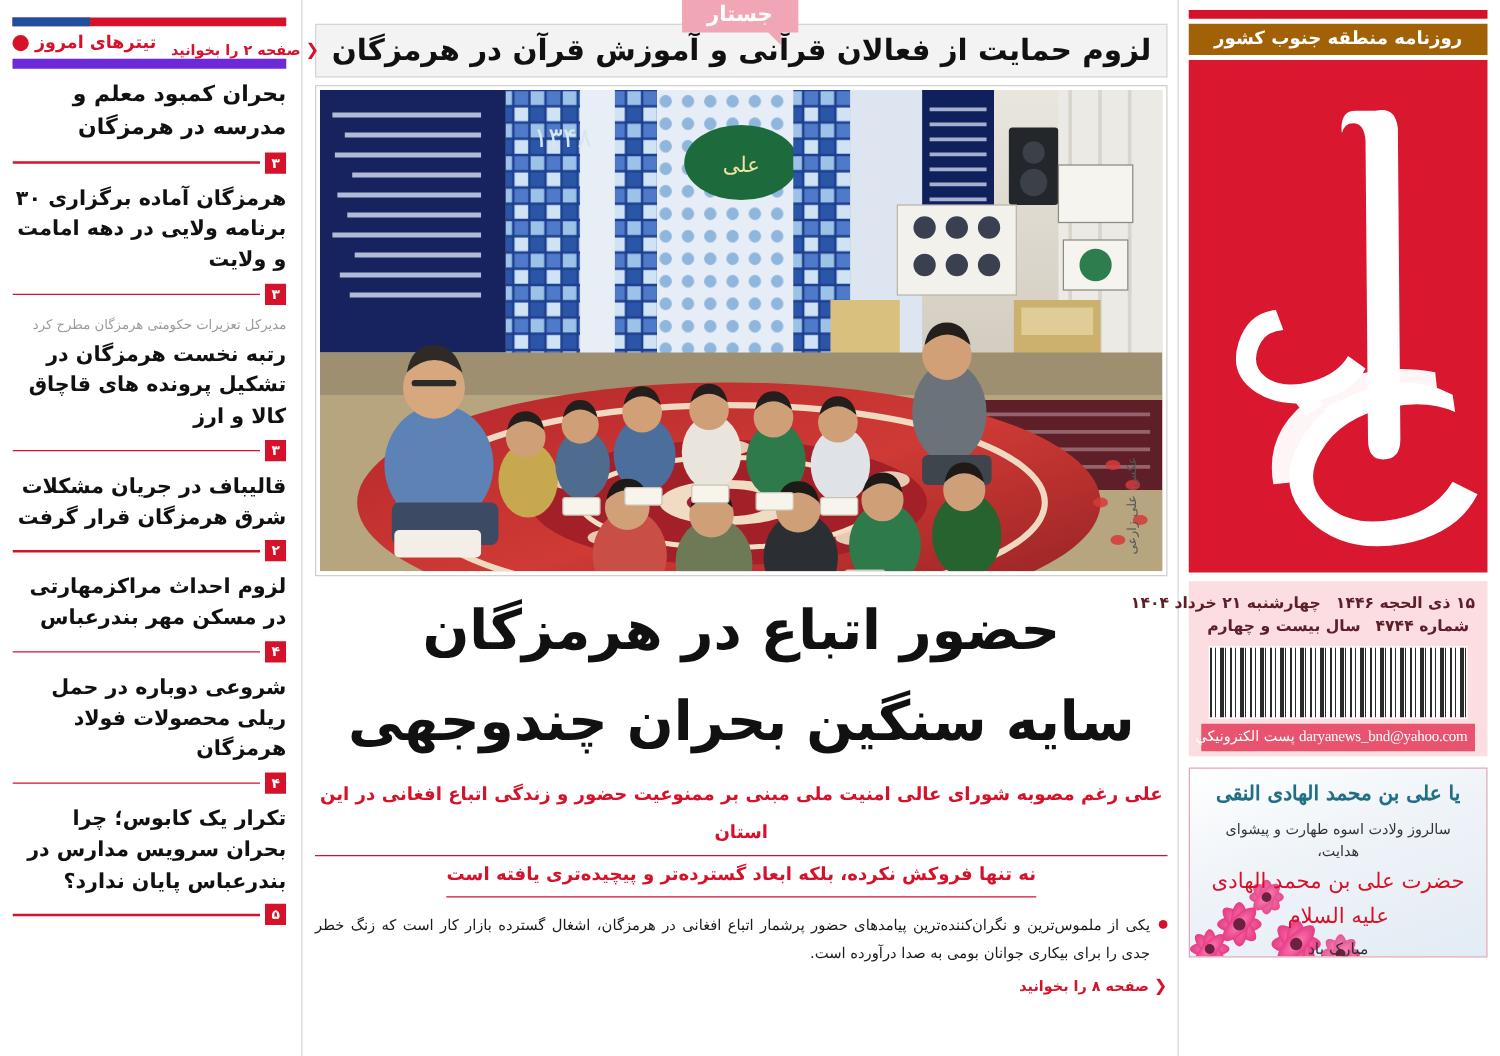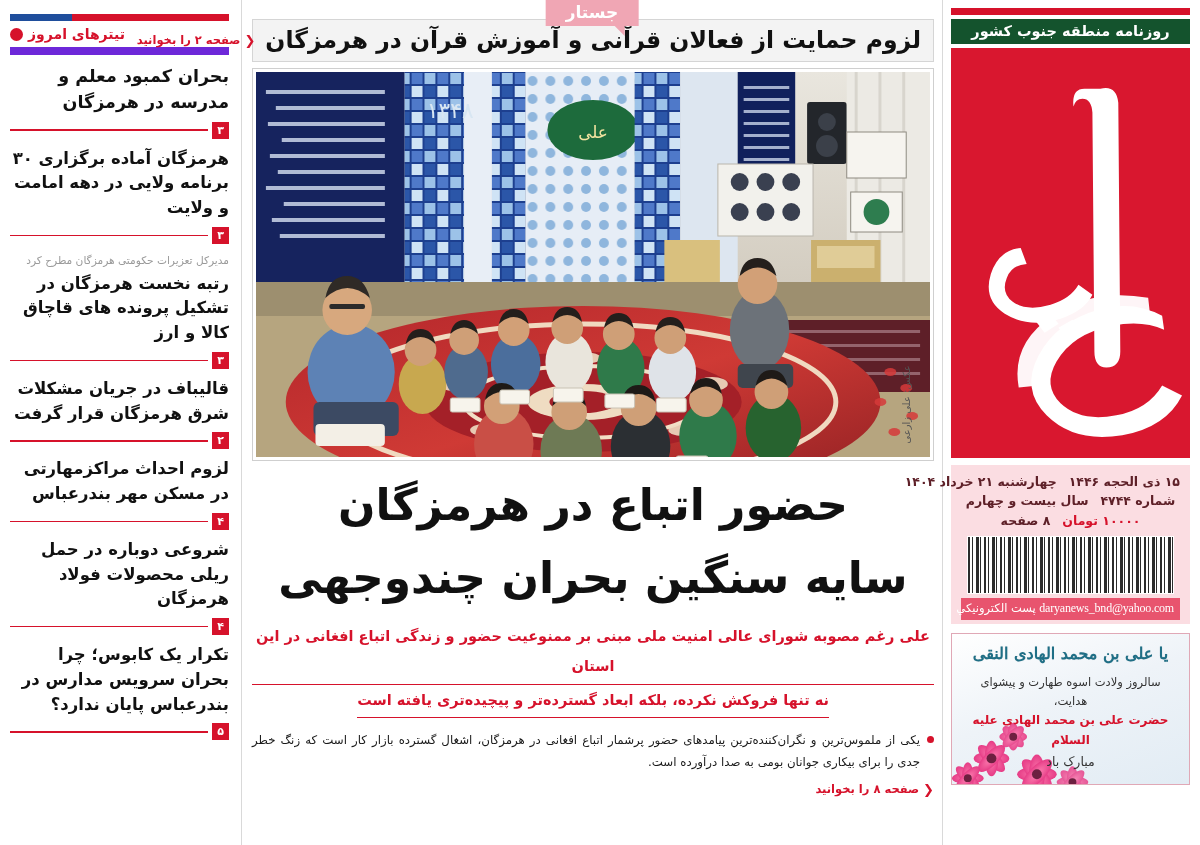--- a/index.html
+++ b/index.html
@@ -33,21 +33,21 @@
     flex-direction: column;
     background: #fff;
   }
   .masthead-topbar {
     height: 7px;
     background: #d6122b;
     width: 100%;
     margin-bottom: 4px;
   }
   .region-bar {
-    background: #14532d;
+    background: #a16207;
     color: #ffffff;
     font-size: 14.5px;
     font-weight: bold;
     text-align: center;
     padding: 4px 4px 5px;
     letter-spacing: -0.2px;
     white-space: nowrap;
   }
   .logo-box {
     position: relative;
@@ -122,21 +122,21 @@
   .greet-calli {
     font-size: 16px;
     color: #1f6f86;
     font-weight: bold;
     letter-spacing: -0.5px;
     font-family: "DejaVu Serif", serif;
     margin-bottom: 10px;
     text-shadow: 0 0 1px rgba(0,0,0,.15);
   }
   .greet-l1 { font-size: 11.5px; color: #333; line-height: 1.6; }
-  .greet-l2 { font-size: 12px; color: #d6122b; line-height: 1.7; font-weight: bold;}
+  .greet-l2 { font-size: 17px; color: #d6122b; line-height: 1.7; font-weight: normal;}
   .greet-l3 { font-size: 12.5px; color: #333; line-height: 1.8; }
   .flowers { position: absolute; inset: 0; z-index: 1; }
 
   
   .center-col {
     width: 700px;
     height: 717px;
     padding: 10px 8px 4px 10px;
     position: relative;
     display: flex;
@@ -703,23 +703,20 @@
       </span>
     </div>
 
     <div class="info-box">
       <div class="info-line">
         <span>۱۵ ذی الحجه ۱۴۴۶</span><span class="sep"></span><span>چهارشنبه ۲۱ خرداد ۱۴۰۴</span>
       </div>
       <div class="info-line">
         <span>شماره ۴۷۴۴</span><span class="sep"></span><span>سال بیست و چهارم</span>
       </div>
-      <div class="info-line">
-        <span class="price">۱۰۰۰۰ تومان</span><span class="sep"></span><span>۸ صفحه</span>
-      </div>
       <div class="barcode"></div>
       <div class="email-bar">
         <span class="addr">daryanews_bnd@yahoo.com</span>
         <span>پست الکترونیکي</span>
       </div>
     </div>
 
     <div class="greeting-ad">
       <svg class="flowers" viewBox="0 0 240 152" preserveAspectRatio="none" aria-hidden="true">
         <defs>

